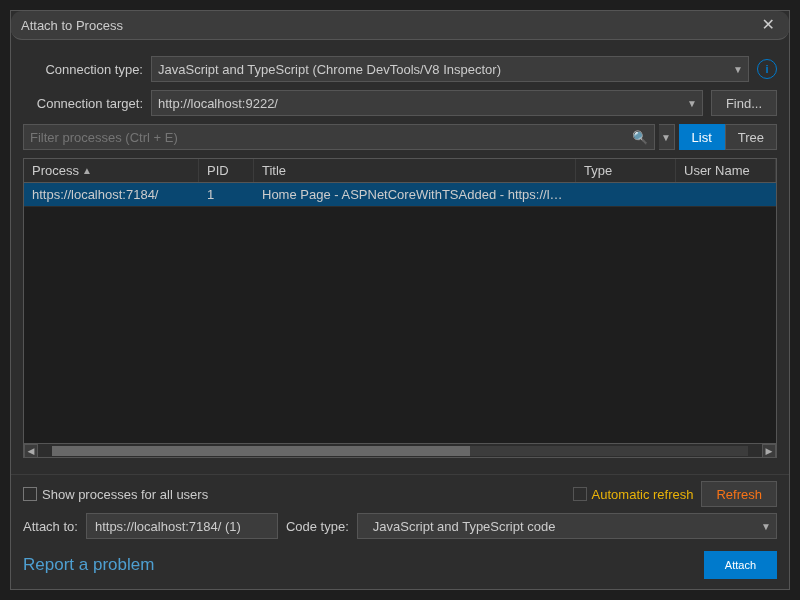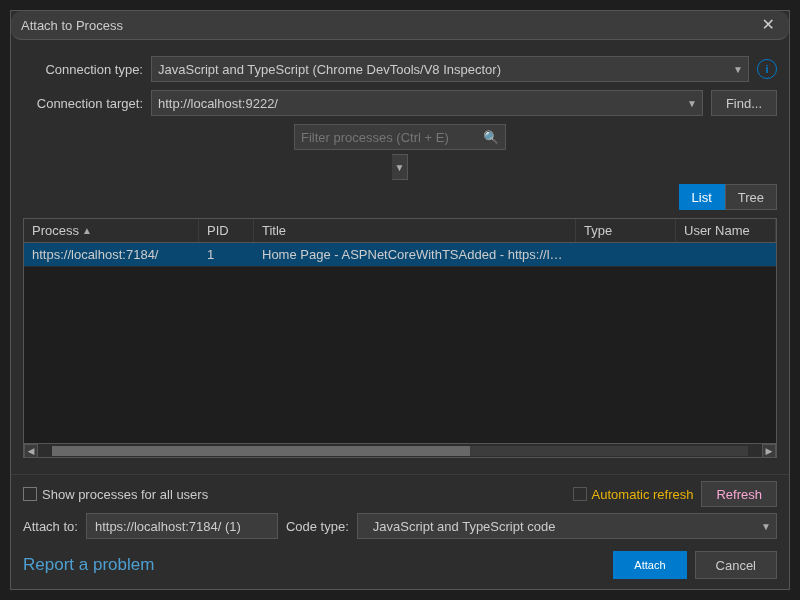--- a/index.html
+++ b/index.html
@@ -112,21 +112,20 @@
       padding: 4px 14px;
       font-size: 13px;
       cursor: pointer;
       height: 26px;
       white-space: nowrap;
     }
     .filter-row {
       display: flex;
       align-items: center;
       gap: 4px;
-      flex-direction: column;
     }
     .filter-input-container {
       flex: 1;
       position: relative;
       display: flex;
       align-items: center;
     }
     .filter-input {
       width: 100%;
       background: #3c3c3c;
@@ -303,21 +302,21 @@
     .auto-checkbox {
       width: 14px;
       height: 14px;
       border: 1px solid #555;
       background: transparent;
       flex-shrink: 0;
     }
     .refresh-btn {
       background: #3c3c3c;
       border: 1px solid #555;
-      color: #f9a8d4;
+      color: #f97316;
       padding: 4px 14px;
       font-size: 13px;
       cursor: pointer;
       height: 26px;
     }
     .attach-row {
       display: flex;
       align-items: center;
       gap: 8px;
       padding: 0 12px 6px;
@@ -492,16 +491,15 @@
         <option>JavaScript and TypeScript code</option>
       </select>
       <span class="select-arrow">▼</span>
     </div>
   </div>
 
   <div class="footer-row">
     <a class="report-link">Report a problem</a>
     <div class="footer-buttons">
       <button class="attach-action-btn">Attach</button>
-      <button class="cancel-btn">Cancel</button>
     </div>
   </div>
 </div>
 
 </body></html>

